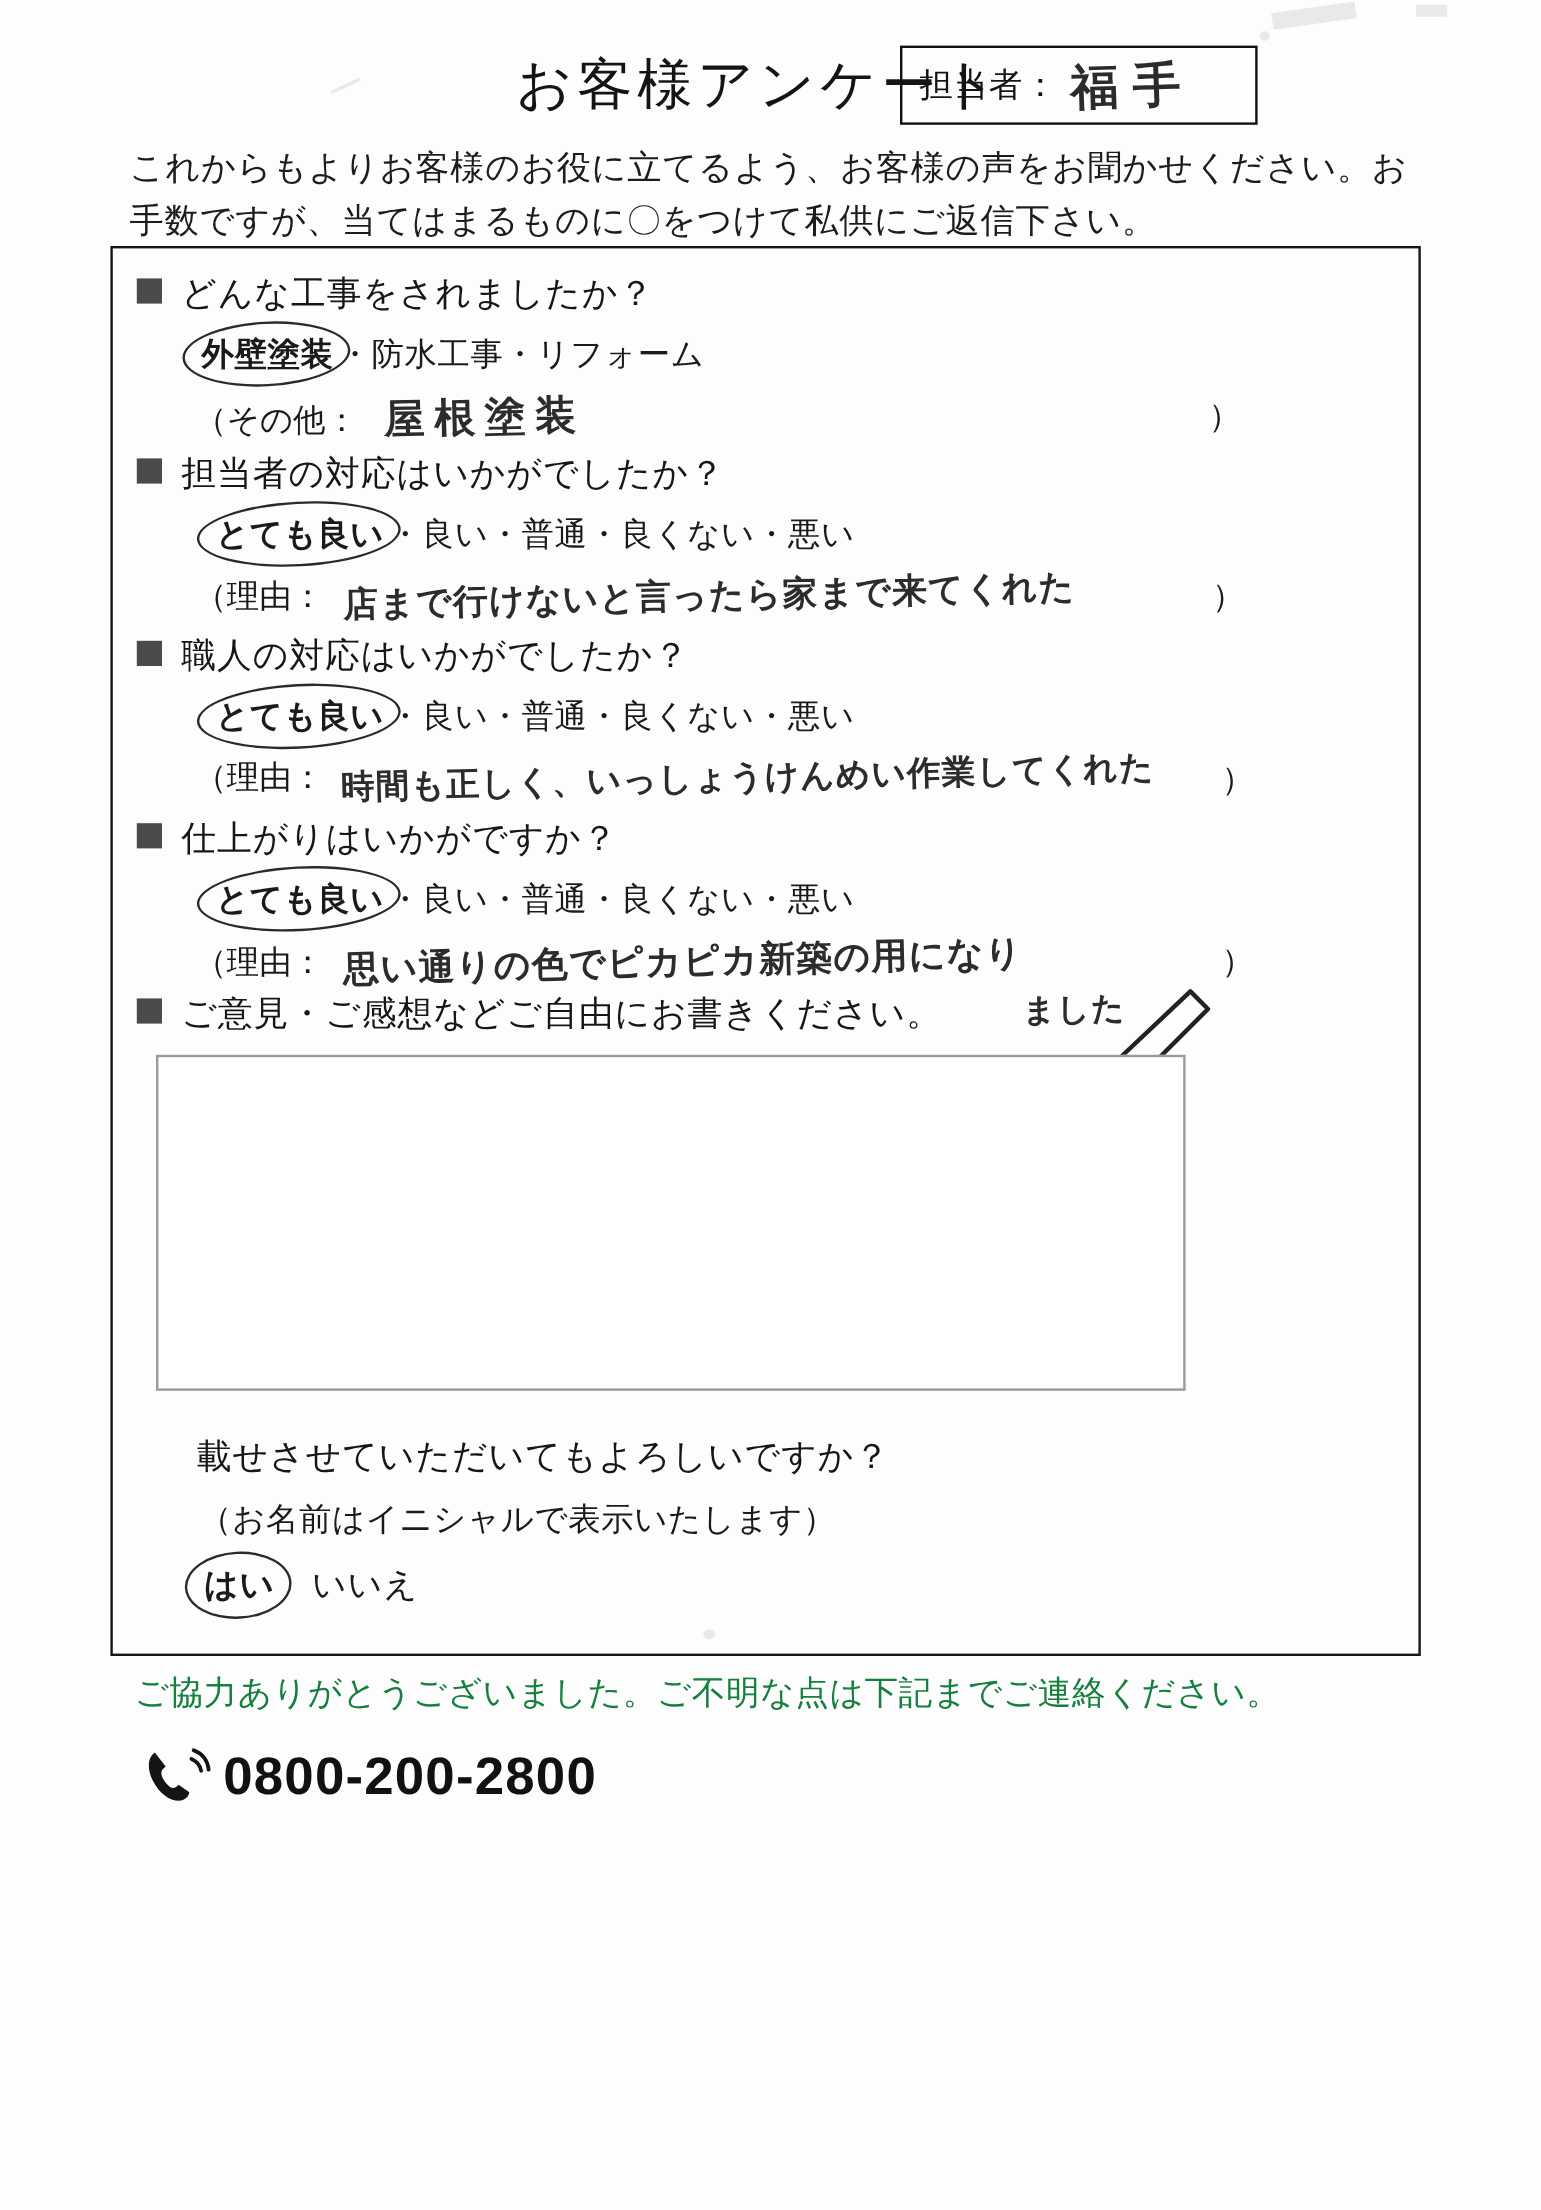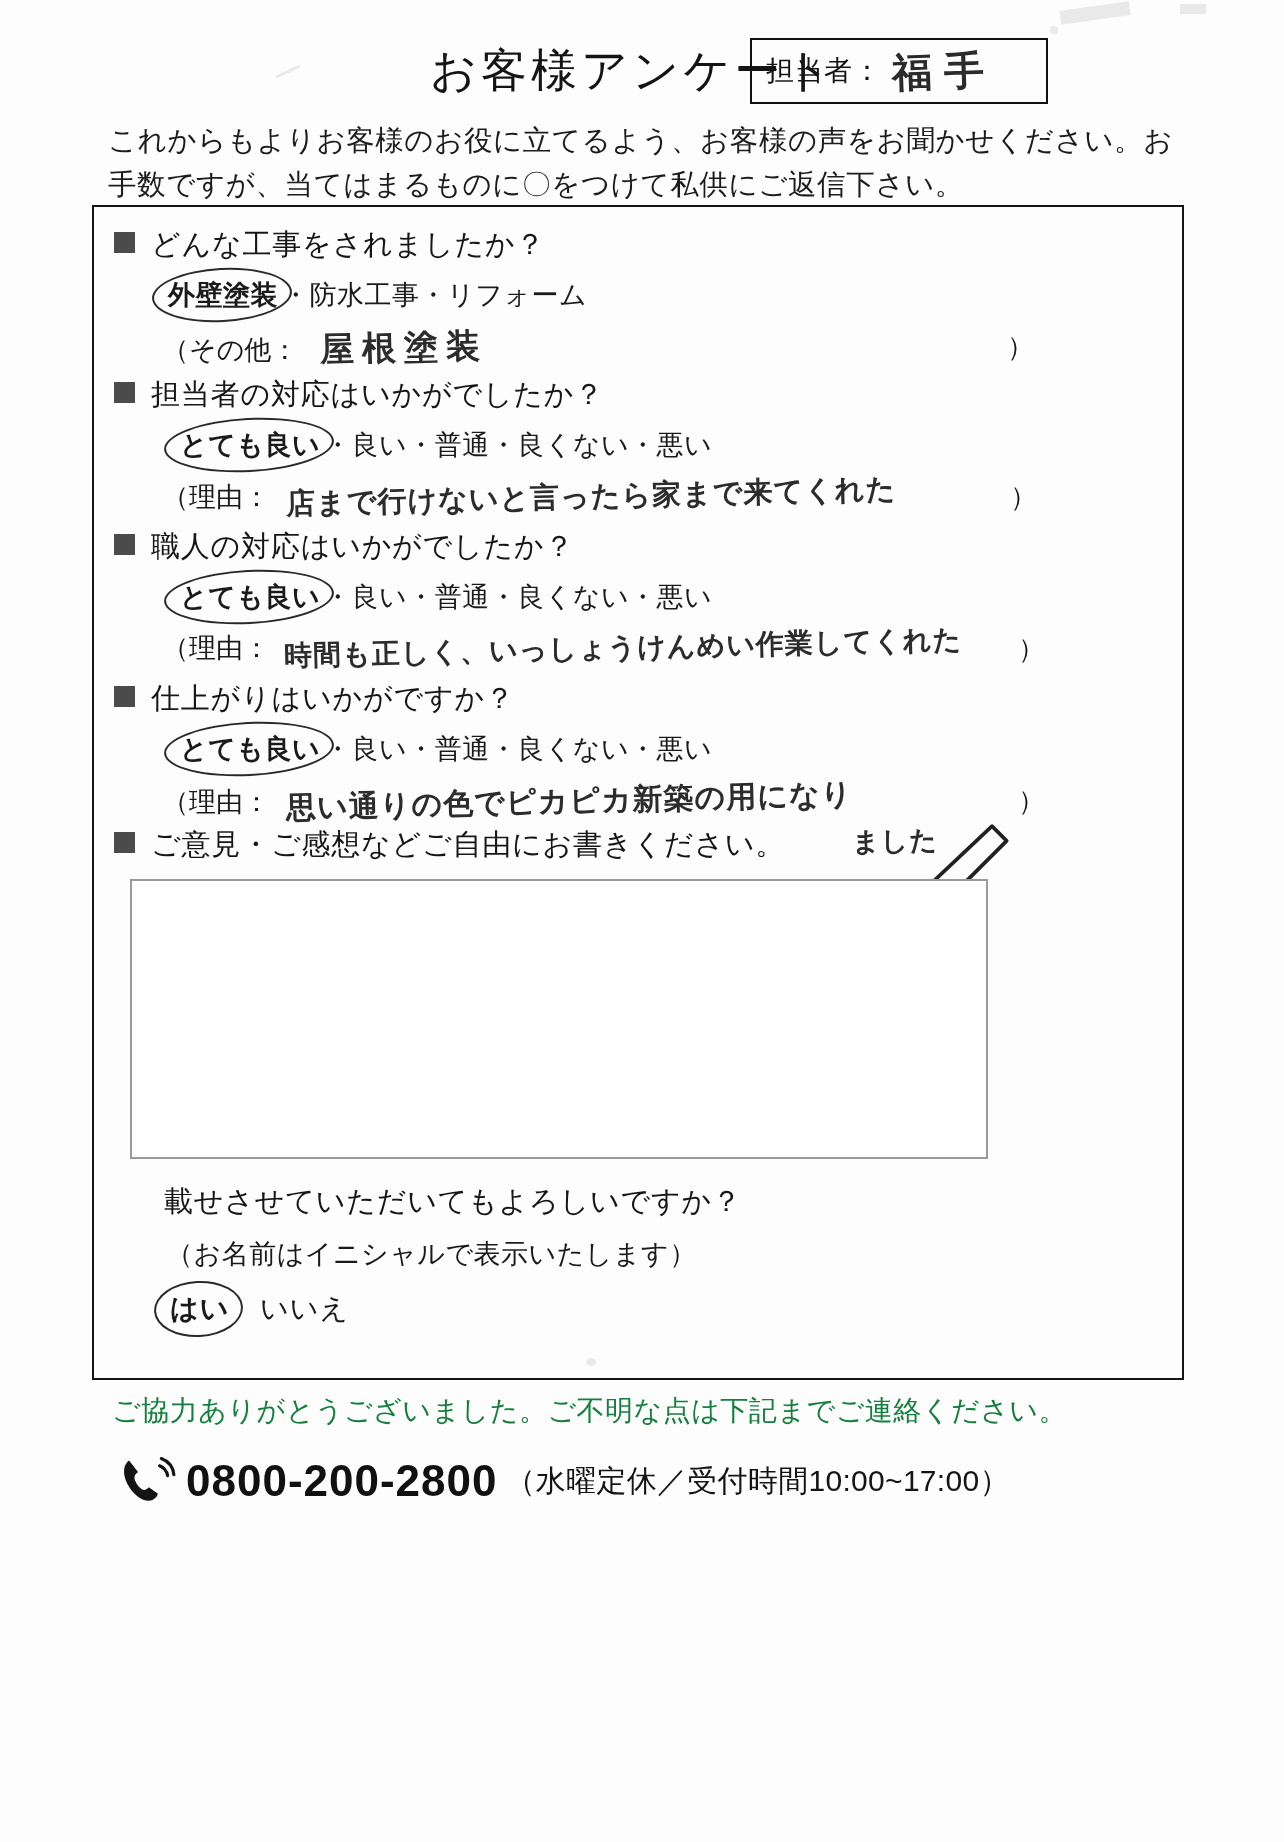--- a/index.html
+++ b/index.html
@@ -190,20 +190,21 @@
 
   .consent {
     position: absolute;
     left: 20px;
     top: 975px;
     width: 900px;
   }
   .consent-line2 {
     font-size: 29px;
     margin-left: 50px;
+    margin-top: 12px;
     letter-spacing: 0.8px;
     color: #161616;
   }
   .consent-note {
     font-size: 27px;
     margin-left: 52px;
     margin-top: 14px;
     letter-spacing: 0.5px;
     color: #1a1a1a;
   }
@@ -369,16 +370,15 @@
 
   <div class="footer-thanks">ご協力ありがとうございました。ご不明な点は下記までご連絡ください。</div>
 
   <div class="footer-tel">
     <svg class="tel-icon" viewBox="0 0 64 58">
       <path d="M12 6 C6 10 4 20 10 32 C16 44 26 51 34 51 C40 51 44 46 44 43 L34 36 C31 39 29 40 26 38 C22 35 18 29 18 25 C18 22 20 21 22 19 Z" fill="#141414"></path>
       <path d="M46 12 C51 14 54 18 55 23" fill="none" stroke="#141414" stroke-width="3.5" stroke-linecap="round"></path>
       <path d="M48 4 C56 7 61 13 62 22" fill="none" stroke="#141414" stroke-width="3.5" stroke-linecap="round"></path>
     </svg>
     <span class="tel-number">0800-200-2800</span>
-    <span class="tel-hours">（水曜定休／受付時間10:00~17:00）</span>
   </div>
 
 </div>
 
 </body></html>

